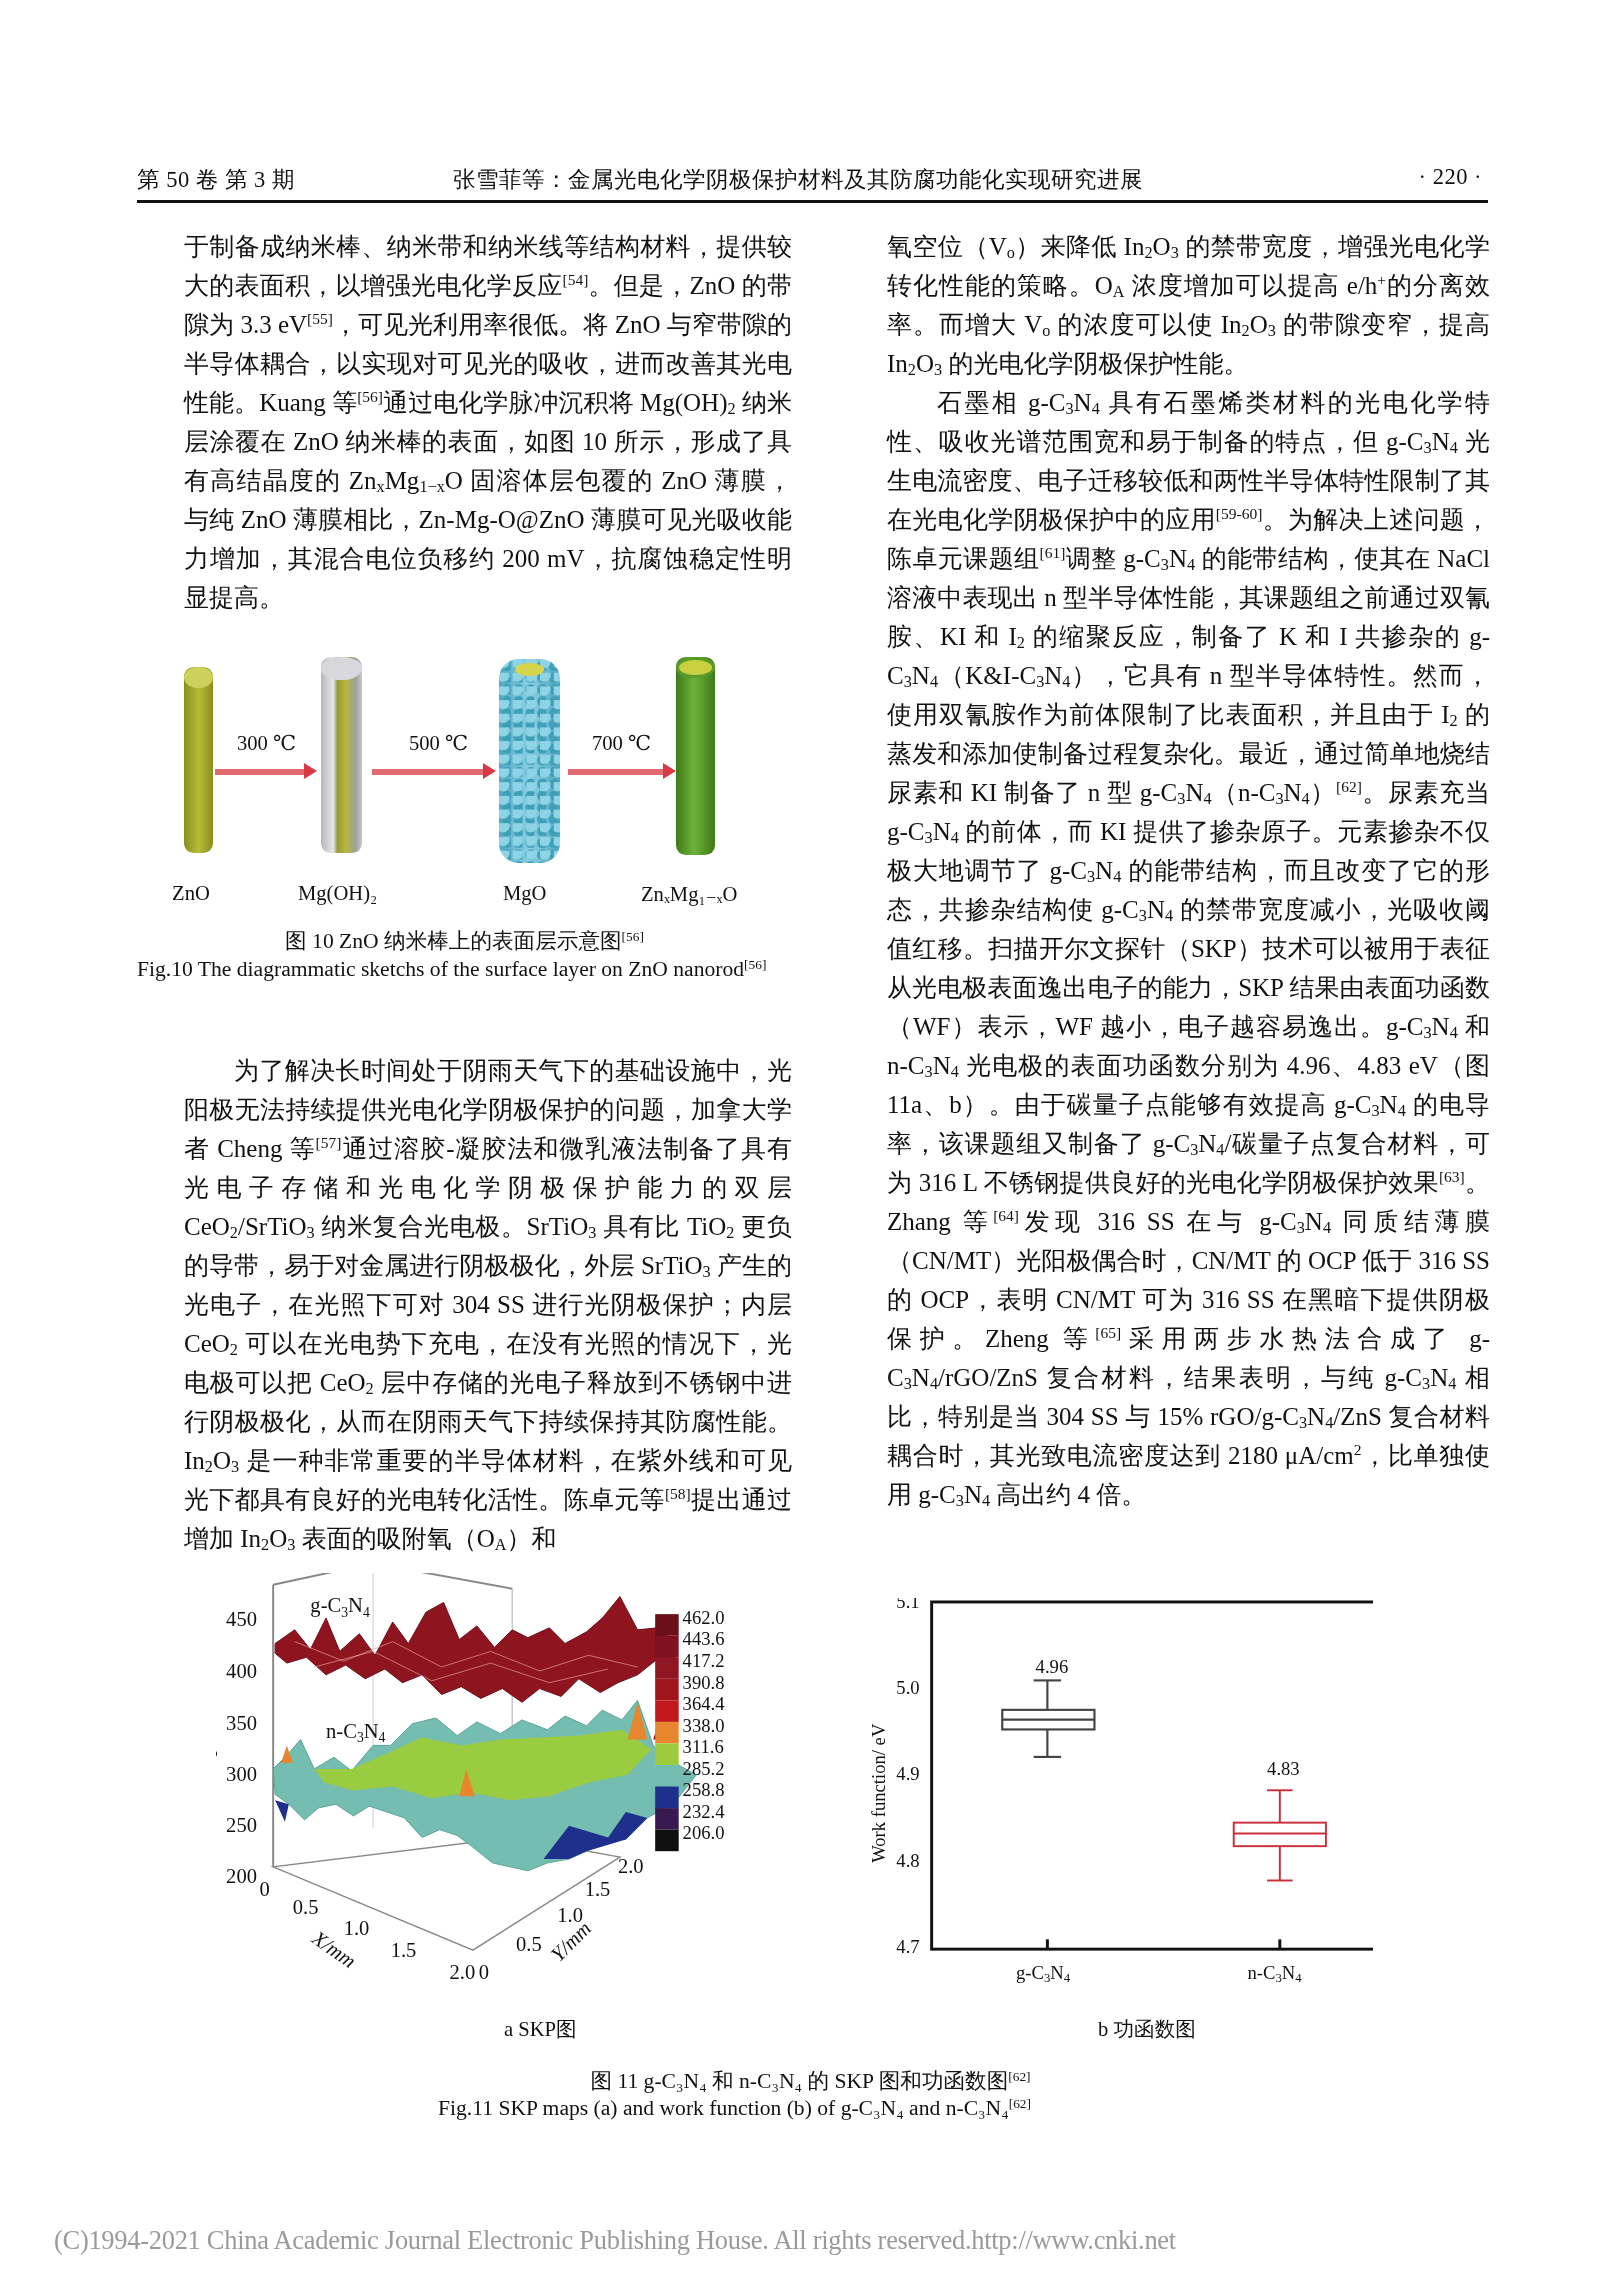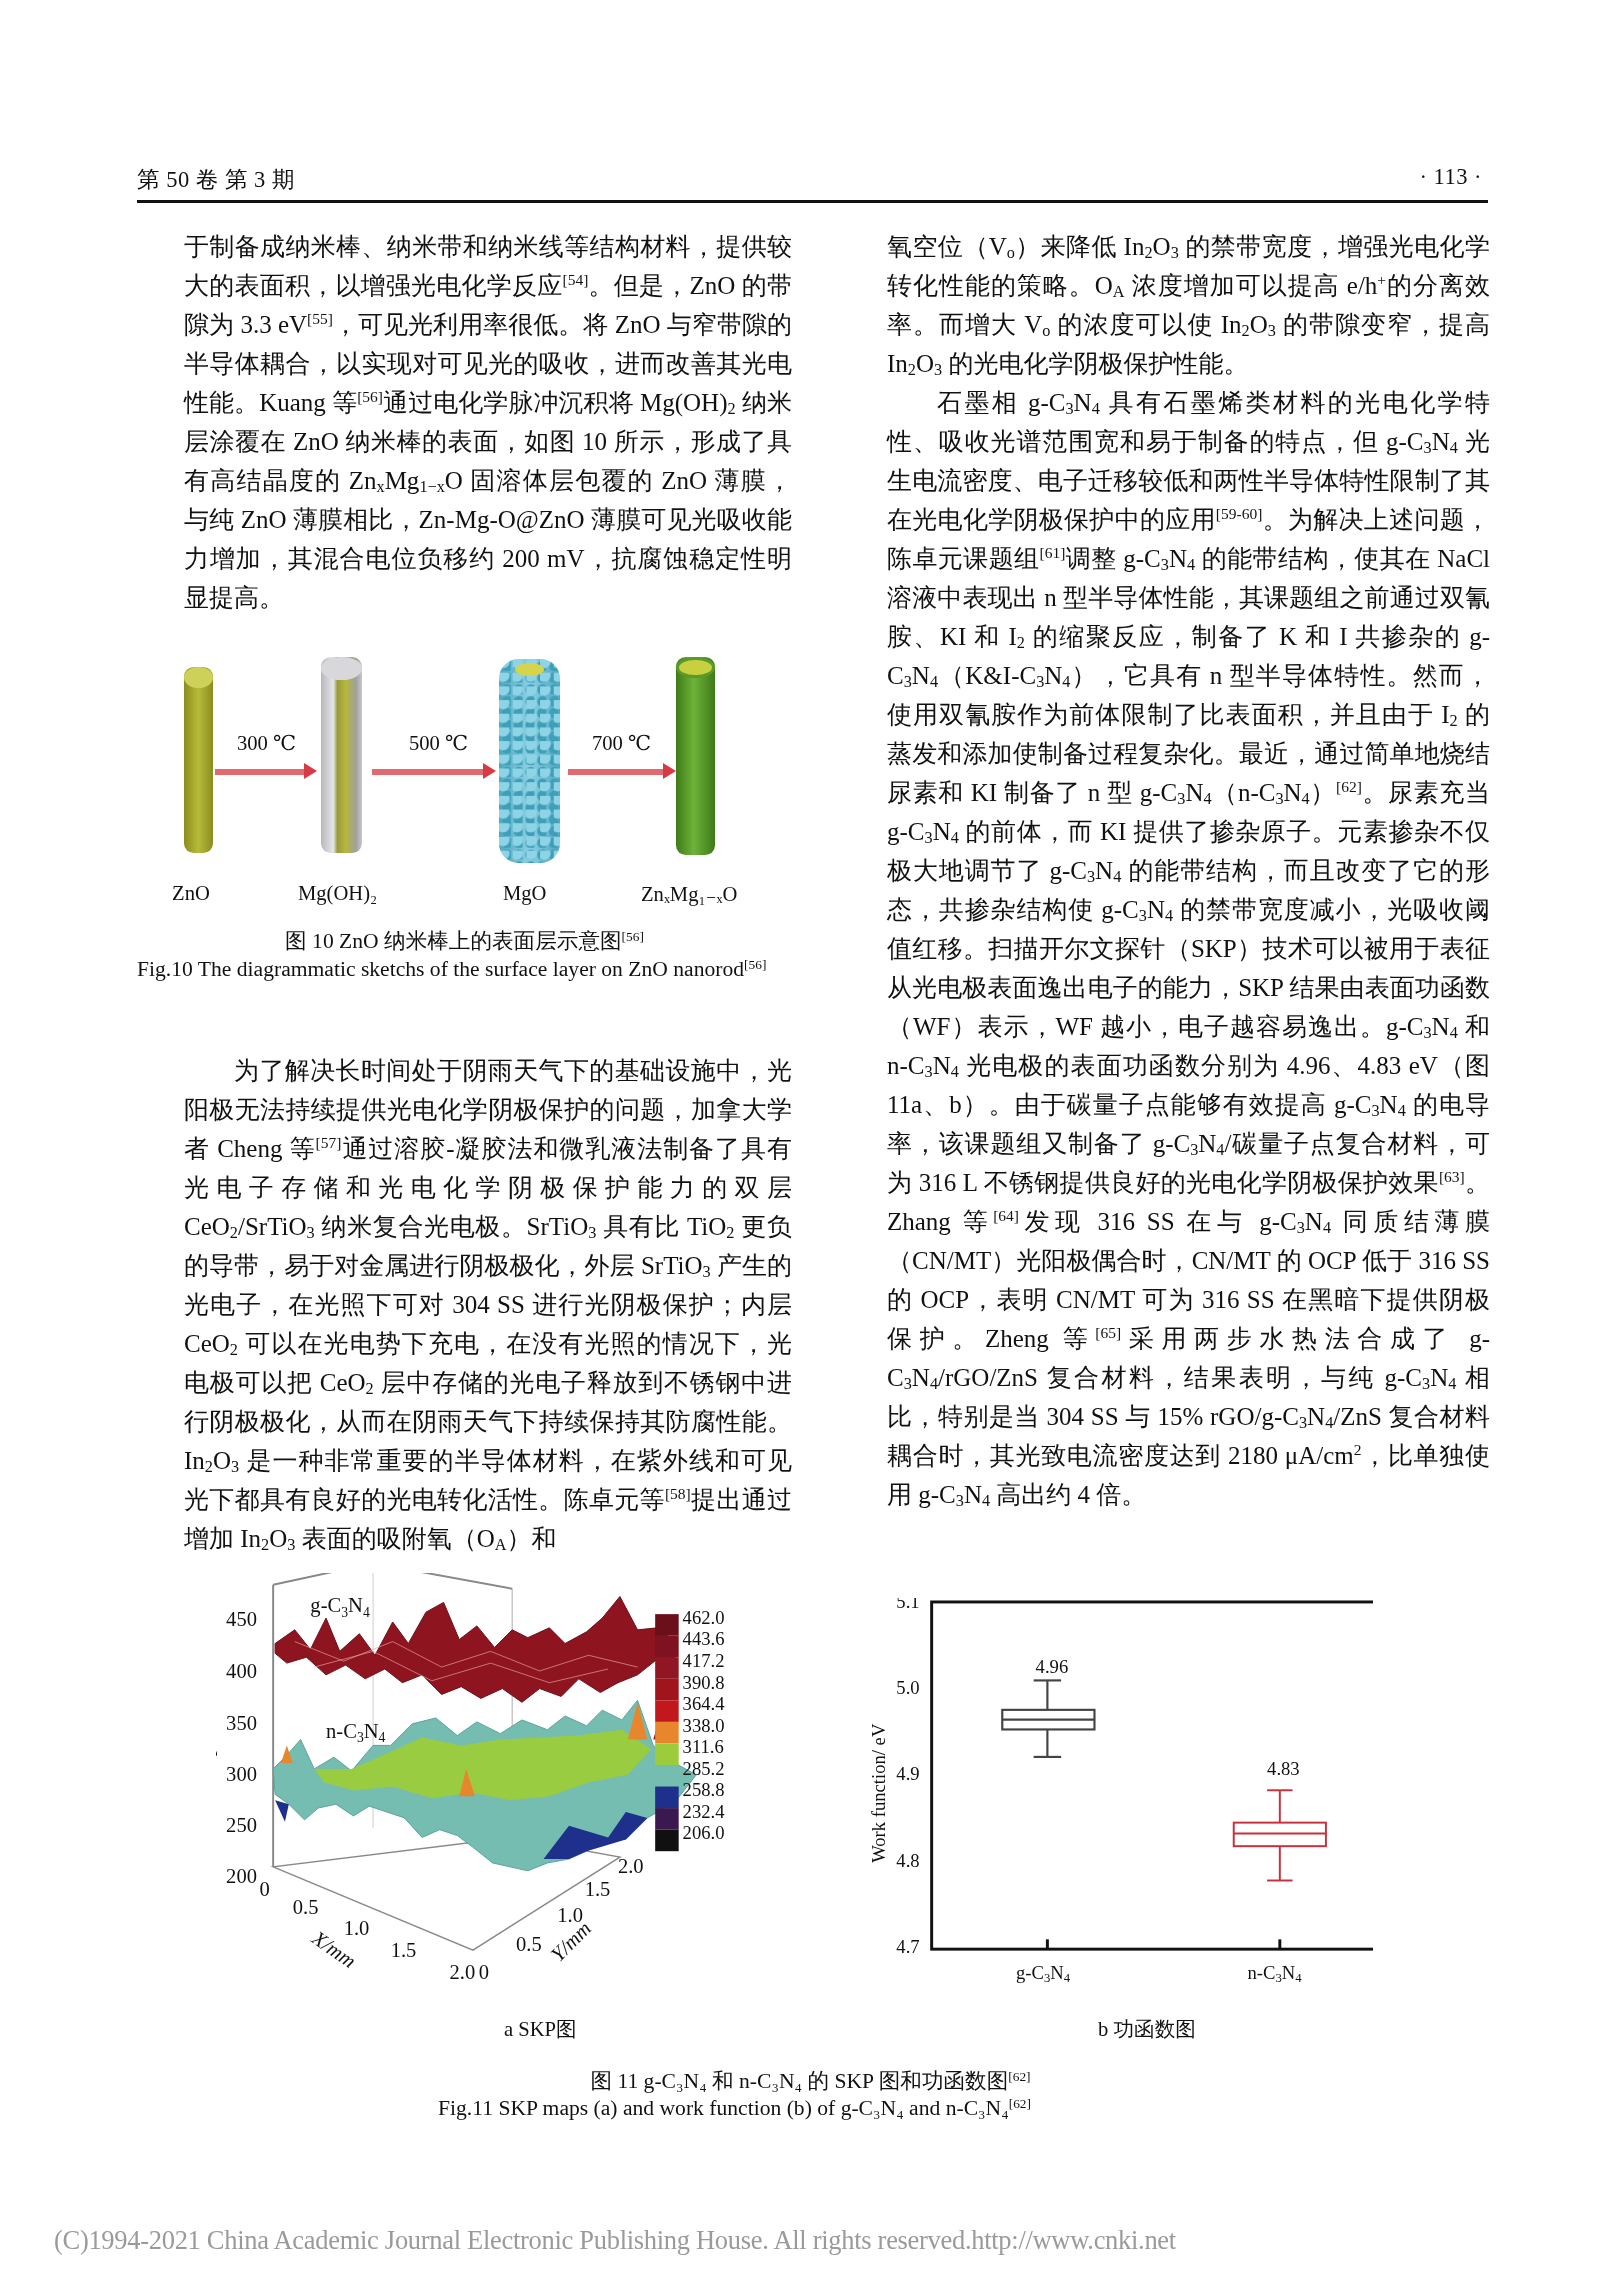--- a/index.html
+++ b/index.html
@@ -38,21 +38,22 @@
   .fig11-caption-en { position: absolute; left: 0; top: 2096px; width: 1469px; text-align: center; font-size: 21.6px; }
 
   .footer { position: absolute; left: 54px; top: 2225px; font-size: 26.5px; color: #9a9a9a; letter-spacing: -0.3px; white-space: nowrap; }
   .footer .url { }
 </style>
 </head>
 <body>
 
 <div class="header">
   <span class="hdr-vol">第 50 卷   第 3 期</span>
-  <span class="hdr-page">· 113 ·</span>
+  <span class="hdr-title">张雪菲等：金属光电化学阴极保护材料及其防腐功能化实现研究进展</span>
+  <span class="hdr-page">· 220 ·</span>
 </div>
 
 <div class="col col-left" style="top:227px;">
   <p class="para"><span>于制备成纳米棒、纳米带和纳米线等结构材料，提供较大的表面积，以增强光电化学反应</span><sup>[54]</sup><span>。但是，ZnO 的带隙为 3.3  eV</span><sup>[55]</sup><span>，可见光利用率很低。将 ZnO 与窄带隙的半导体耦合，以实现对可见光的吸收，进而改善其光电性能。Kuang 等</span><sup>[56]</sup><span>通过电化学脉冲沉积将 Mg(OH)</span><sub>2</sub><span> 纳米层涂覆在 ZnO 纳米棒的表面，如图 10 所示，形成了具有高结晶度的 Zn</span><sub>x</sub><span>Mg</span><sub>1−x</sub><span>O 固溶体层包覆的 ZnO 薄膜，与纯 ZnO 薄膜相比，Zn-Mg-O@ZnO 薄膜可见光吸收能力增加，其混合电位负移约 200 mV，抗腐蚀稳定性明显提高。</span></p>
 </div>
 
 <div class="fig10">
 
   <div class="rod" style="left:7.8px; top:17.6px; width:29px; height:186px; background:linear-gradient(90deg,#8a8d1e,#b7bb3a 50%,#8a8d1e);">
     <div class="rod-top" style="background:#cdd15a;"></div>

